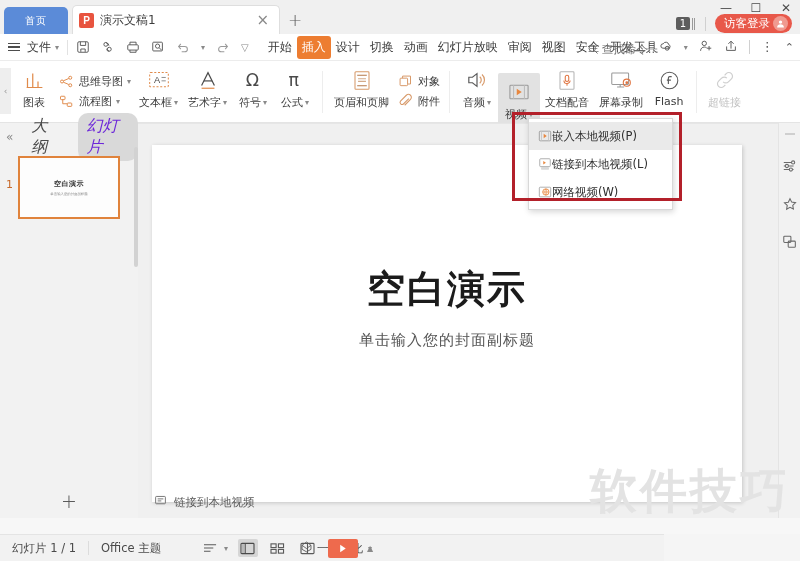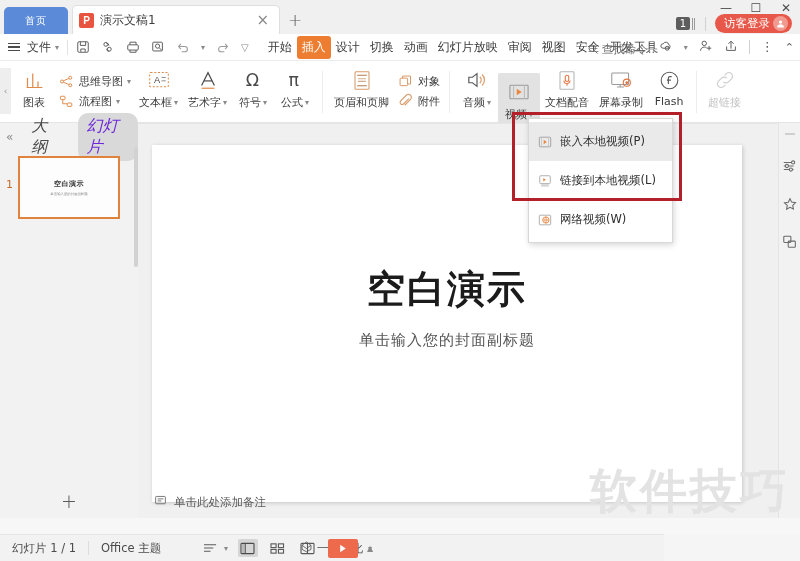--- a/index.html
+++ b/index.html
@@ -221,21 +221,21 @@
   .annot-box {
     position: absolute; left: 512px; top: 112px; width: 170px; height: 89px;
     border: 3px solid #b3202a; pointer-events: none; z-index: 60;
   }
   .vmenu {
     position: absolute; left: 528px; top: 118px; width: 145px;
     background: #fff; border: 1px solid #d8d8d8;
     box-shadow: 1px 2px 6px rgba(0,0,0,0.16); z-index: 55; padding: 3px 0;
   }
   .vmenu-item {
-    display: flex; align-items: center; gap: 8px; height: 39px; padding: 0 8px;
+    display: flex; align-items: center; height: 28px; padding: 0 8px;
     font-size: 11.5px; color: #2f2f2f; white-space: nowrap;
   }
   .vmenu-item.hl { background: #eaeaea; }
   .vmi-icon { width: 15px; height: 15px; display: flex; align-items: center; justify-content: center; }
 
   
   .watermark {
     position: absolute; right: 10px; bottom: 38px;
     font-size: 47px; font-weight: bold; color: #e3e3e3;
     letter-spacing: 3px; z-index: 40; pointer-events: none;
@@ -606,21 +606,21 @@
       <div class="slide-title">空白演示</div>
       <div class="slide-sub">单击输入您的封面副标题</div>
     </div>
     <div class="notes">
       <span>
         <svg width="13" height="13" viewBox="0 0 16 16" fill="none" stroke="#6a6a6a" stroke-width="1.1">
             <rect x="2" y="3" width="12" height="9" rx="1"></rect>
             <path d="M4.5 6h7M4.5 8.5h4.5"></path>
           </svg>
       </span>
-      <span>单击此处添加备注</span>
+      <span>链接到本地视频</span>
     </div>
   </div>
 
   <div class="rightbar">
     <div class="rb-handle"></div>
     <div class="rb-icon">
       <svg width="16" height="16" viewBox="0 0 18 18" fill="none" stroke="#6a6a6a" stroke-width="1.2">
           <path d="M2 5h11M2 9h11M2 13h11"></path>
           <circle cx="12.5" cy="5" r="1.8" fill="#f2f2f2"></circle>
           <circle cx="5.5" cy="9" r="1.8" fill="#f2f2f2"></circle>

